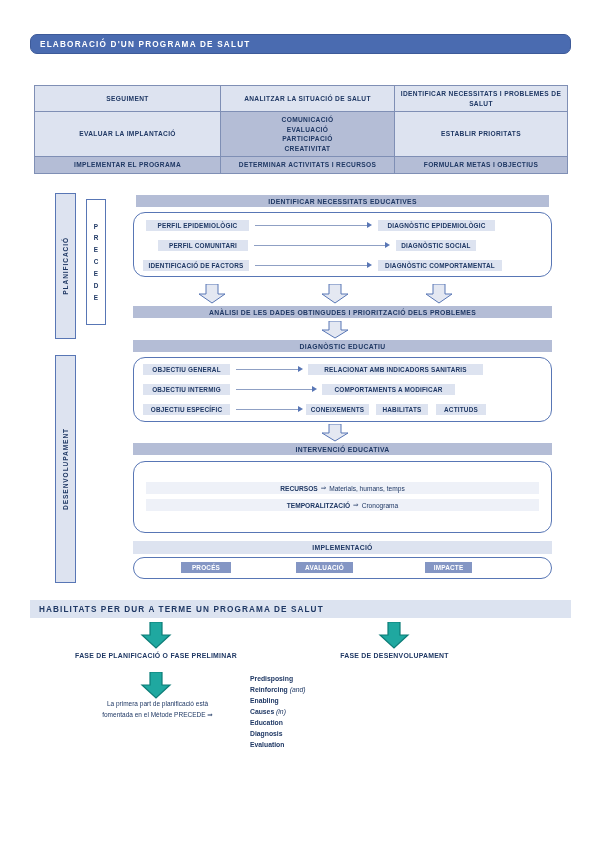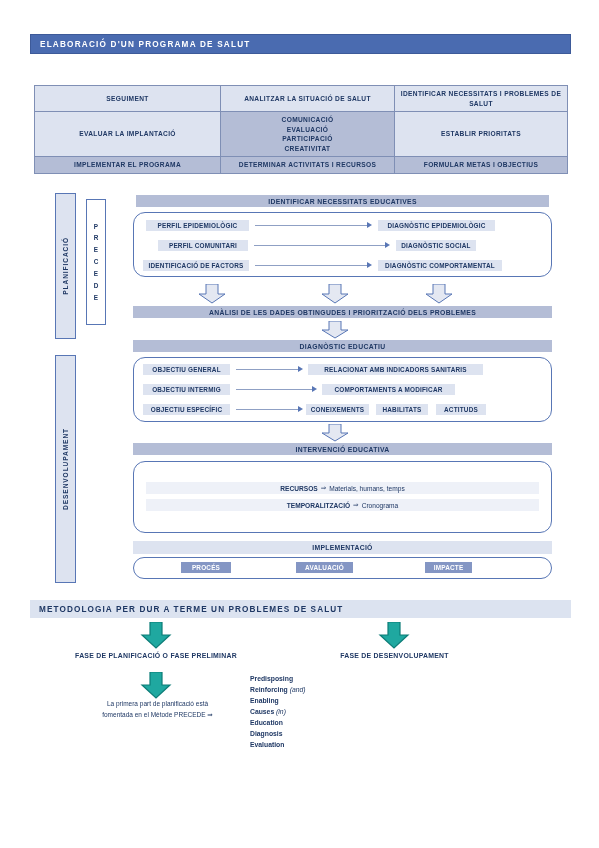--- a/index.html
+++ b/index.html
@@ -180,21 +180,21 @@
     font-size:6.8px;
     line-height:1.62;
     color:#1f3864;
   }
   .acro div{ font-weight:bold; white-space:nowrap; }
   .acro i{ font-weight:normal; font-style:italic; }
 </style>
 </head>
 <body>
 
-<div class="title-bar" style="left:30px; top:34px; width:541px; height:20px;">
+<div class="title-bar" style="left:30px; top:34px; width:541px; height:20px;border-radius:7px;">
   <span>ELABORACIÓ D'UN PROGRAMA DE SALUT</span>
 </div>
 
 <table class="tbl" style="left:34px; top:85px; width:533px;">
   <colgroup>
       <col style="width:186px">
       <col style="width:174px">
       <col style="width:173px">
     </colgroup>
   <tbody id="matrix-body">
@@ -375,21 +375,21 @@
   <span>PROCÉS</span>
 </div>
 <div class="chip-dark" style="left:296px; top:562px; width:57px; height:11px;">
   <span>AVALUACIÓ</span>
 </div>
 <div class="chip-dark" style="left:425px; top:562px; width:47px; height:11px;">
   <span>IMPACTE</span>
 </div>
 
 <div class="title-bar-light" style="left:30px; top:600px; width:541px; height:18px;">
-  <span>METODOLOGIA PER DUR A TERME UN PROBLEMES DE SALUT</span>
+  <span>HABILITATS PER DUR A TERME UN PROGRAMA DE SALUT</span>
 </div>
 
 <div class="darrow" style="left:140px; top:622px; width:32px; height:27px;">
   <svg viewBox="0 0 32 27">
       <polygon points="10,0 22,0 22,13 30,13 16,26 2,13 10,13" fill="#1fa8a0" stroke="#0d7c77" stroke-width="1.2"></polygon>
     </svg>
 </div>
 <div class="phase-label" style="left:56px; top:652px; width:200px;">
   <span>FASE DE PLANIFICACIÓ O FASE PRELIMINAR</span>
 </div>

